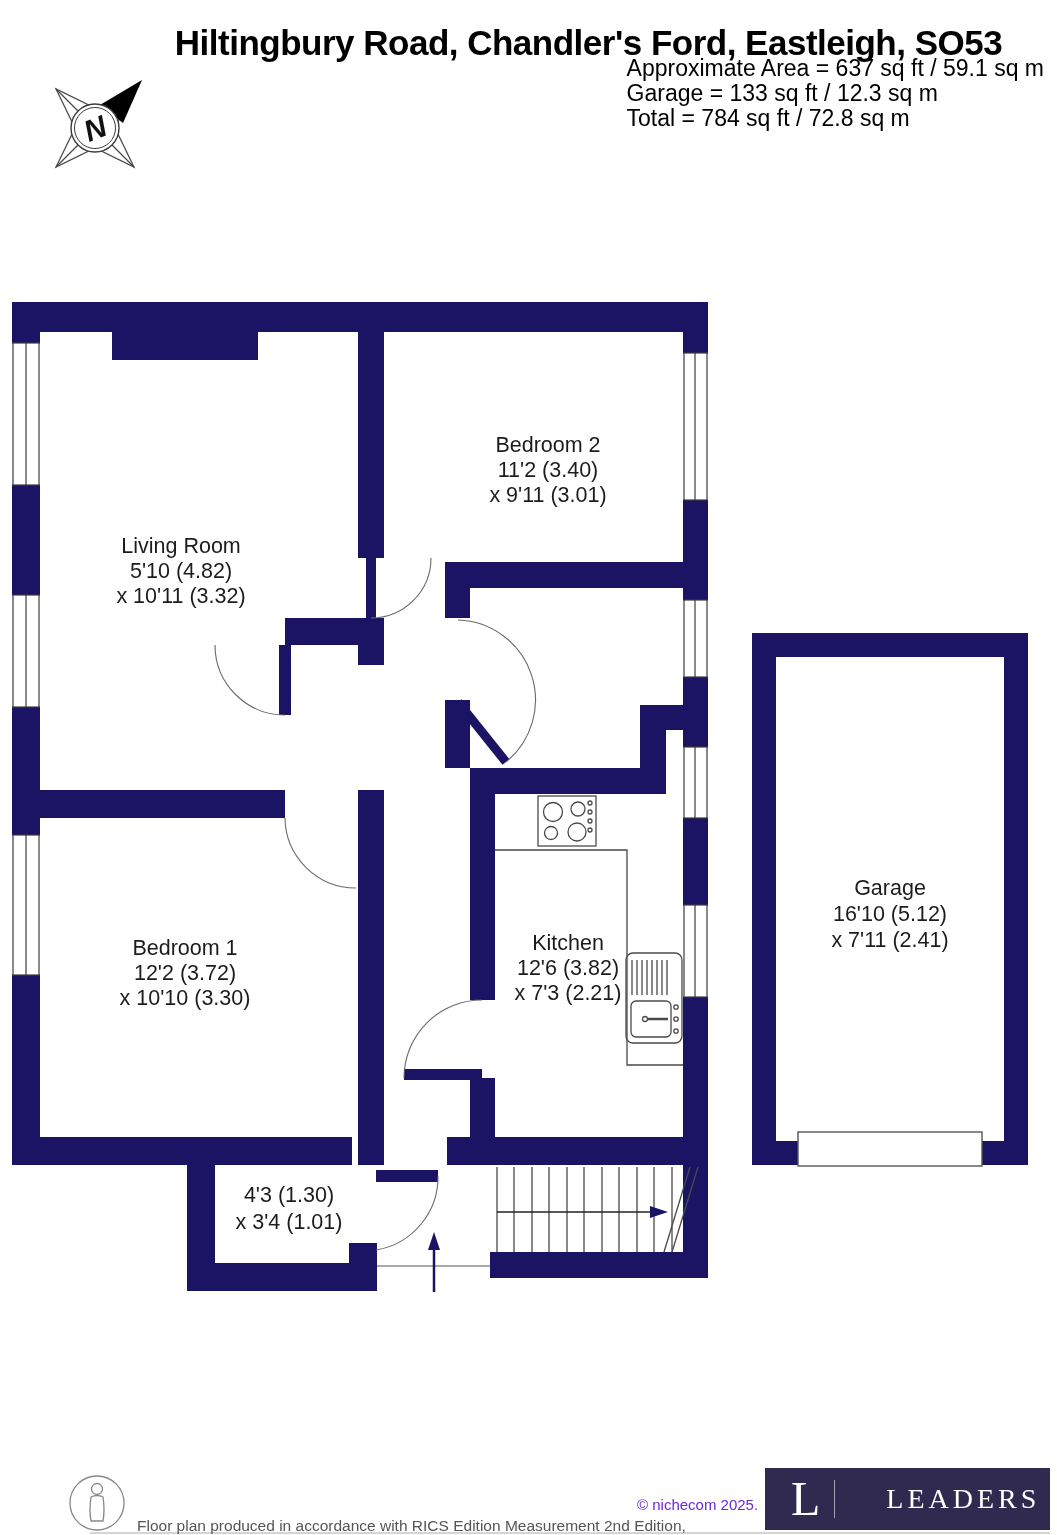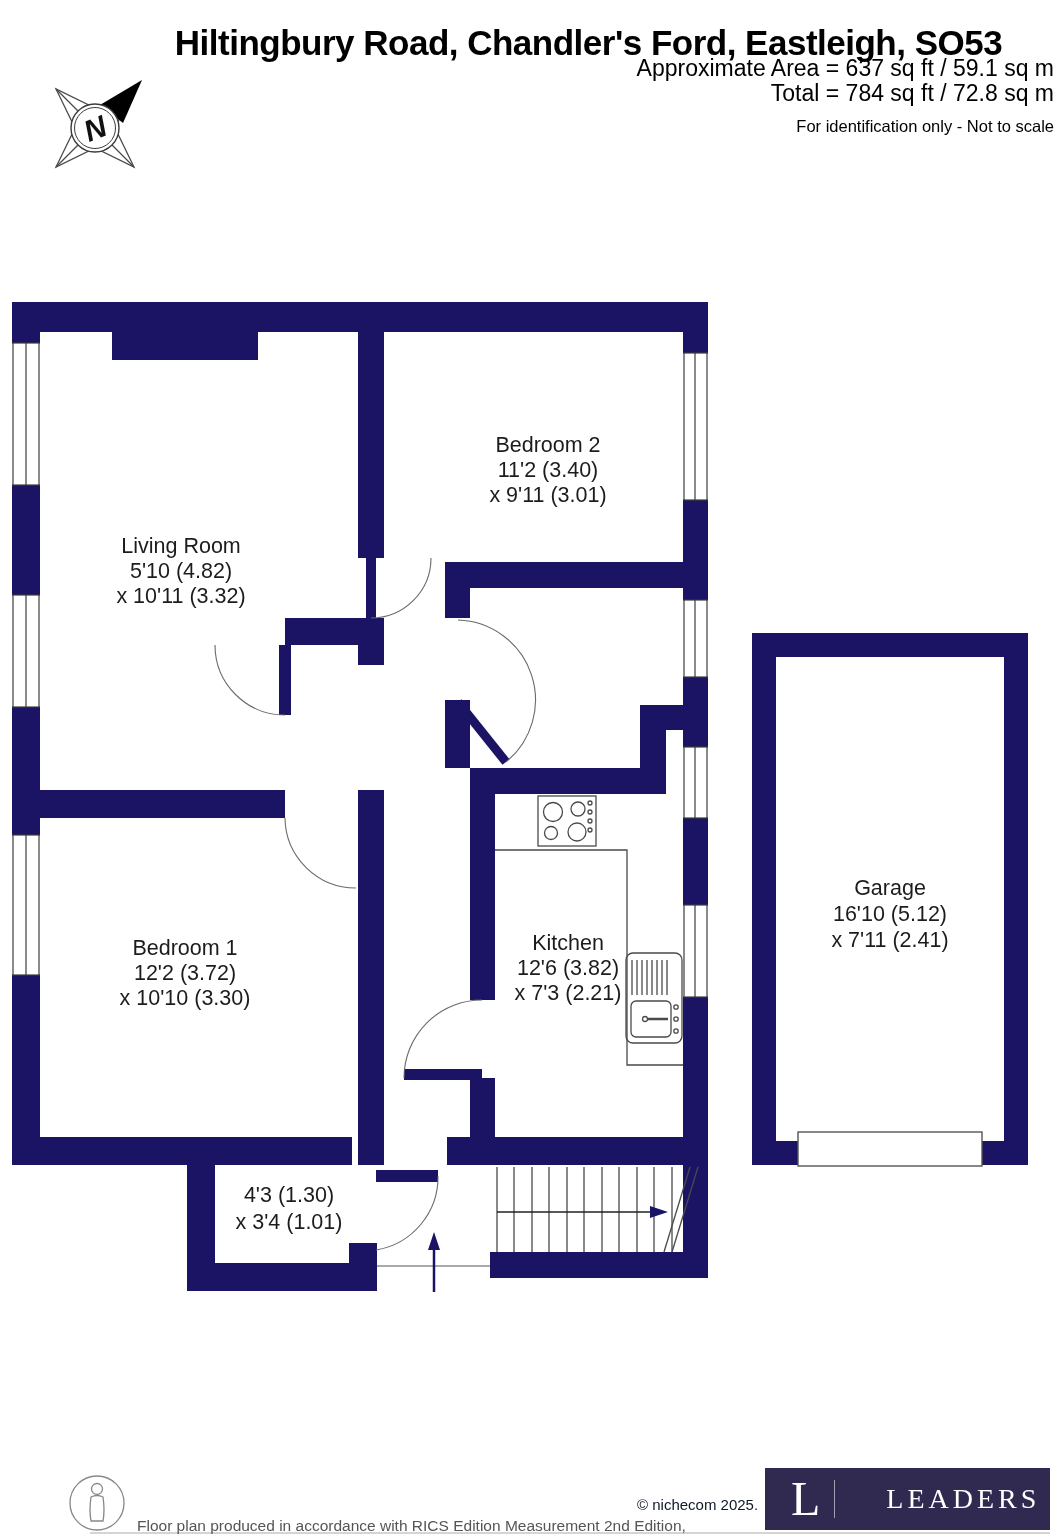--- a/index.html
+++ b/index.html
@@ -1,42 +1,42 @@
 <!DOCTYPE html>
 <html><head>
 <meta charset="utf-8">
 <style>
   html,body{margin:0;padding:0;background:#ffffff;}
   body{width:1057px;height:1535px;position:relative;font-family:"Liberation Sans",sans-serif;overflow:hidden;}
   .abs{position:absolute;}
   #title{left:120px;top:6px;width:937px;text-align:center;font-size:35px;font-weight:bold;color:#000;letter-spacing:-0.5px;margin-top:17px;}
-  #areas{right:3px;top:56px;text-align:right;color:#000;font-size:23px;line-height:25px;}
+  #areas{right:13px;top:56px;color:#000;font-size:23px;line-height:25px;}
   #areas .disc{font-size:16.5px;margin-top:8px;}
   #plansvg{left:0;top:0;}
   .w{fill:#1b1464;}
   .thin{stroke:#4a4a4a;stroke-width:1.3;fill:none;}
   .arc{stroke:#6a6a6a;stroke-width:1.1;fill:none;}
   .winline{stroke:#3c3c3c;stroke-width:1.2;}
   .roomlabel{font-size:21.5px;fill:#1c1c1c;text-anchor:middle;font-family:"Liberation Sans",sans-serif;}
   #footertext{left:137px;top:1476px;font-size:15.5px;line-height:20px;color:#555;white-space:pre-wrap;}
-  #copyright{left:637px;top:1496px;font-size:15px;color:#0f172a;}
+  #copyright{left:637px;top:1496px;font-size:15px;color:#6d28d9;}
   #leaderslogo{left:765px;top:1468px;width:285px;height:62px;background:#302a50;display:flex;align-items:center;color:#fff;font-family:"Liberation Serif",serif;}
   #leaderslogo .bigL{font-size:48px;margin-left:26px;line-height:1;}
   #leaderslogo .div{width:1px;height:38px;background:rgba(255,255,255,.55);margin:0 16px 0 14px;}
   #leaderslogo .brand{font-size:28px;letter-spacing:4px;margin-left:35px;}
 </style>
 </head>
 <body>
 
 <div class="abs" id="title">Hiltingbury Road, Chandler's Ford, Eastleigh, SO53</div>
 
 <div class="abs" id="areas">
   <div>Approximate Area = 637 sq ft / 59.1 sq m</div>
+  <div>Garage = 133 sq ft / 12.3 sq m</div>
   <div>Total = 784 sq ft / 72.8 sq m</div>
-  <div class="disc">For identification only - Not to scale</div>
 </div>
 
 <svg id="plansvg" class="abs" width="1057" height="1535" viewBox="0 0 1057 1535">
 
   <g>
     <line x1="56" y1="89" x2="134" y2="167" class="thin"></line>
     <line x1="134" y1="89" x2="56" y2="167" class="thin"></line>
     <path d="M95,108 L134,89 L115,128 L134,167 L95,148 L56,167 L75,128 L56,89 Z" fill="#ffffff" class="thin"></path>
     <path d="M142,80 L100,105 L123,123 Z" fill="#000000"></path>
     <circle cx="95" cy="128" r="24" fill="#ffffff" stroke="#3c3c3c" stroke-width="1.4"></circle>

